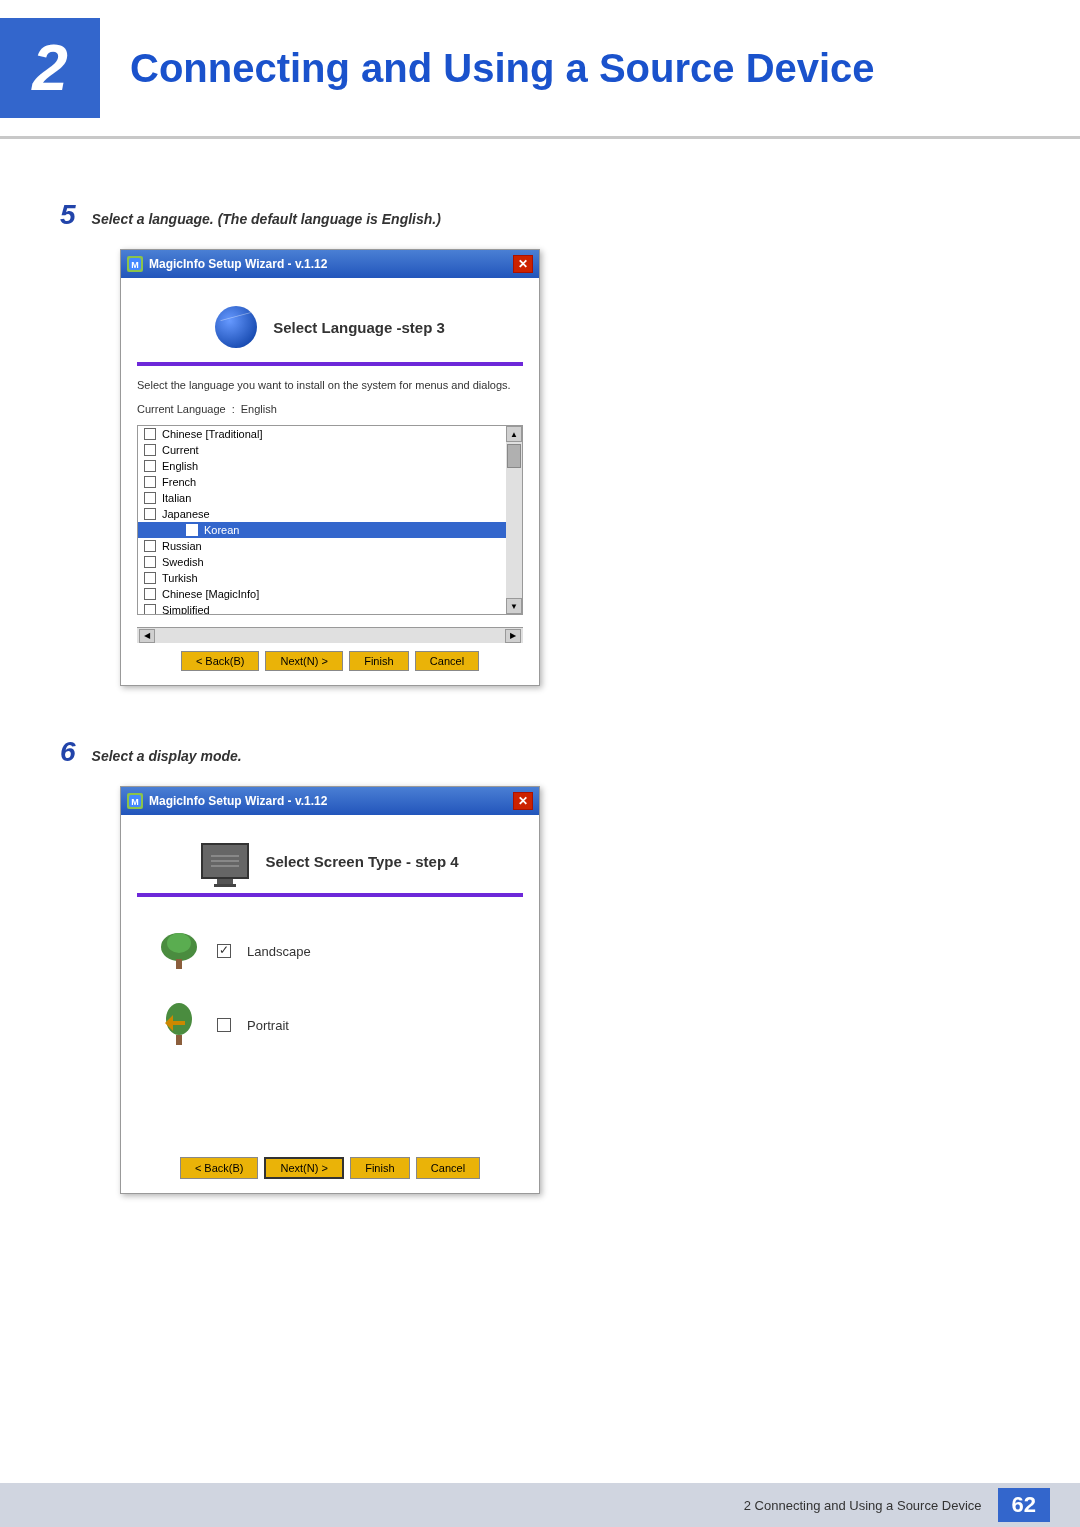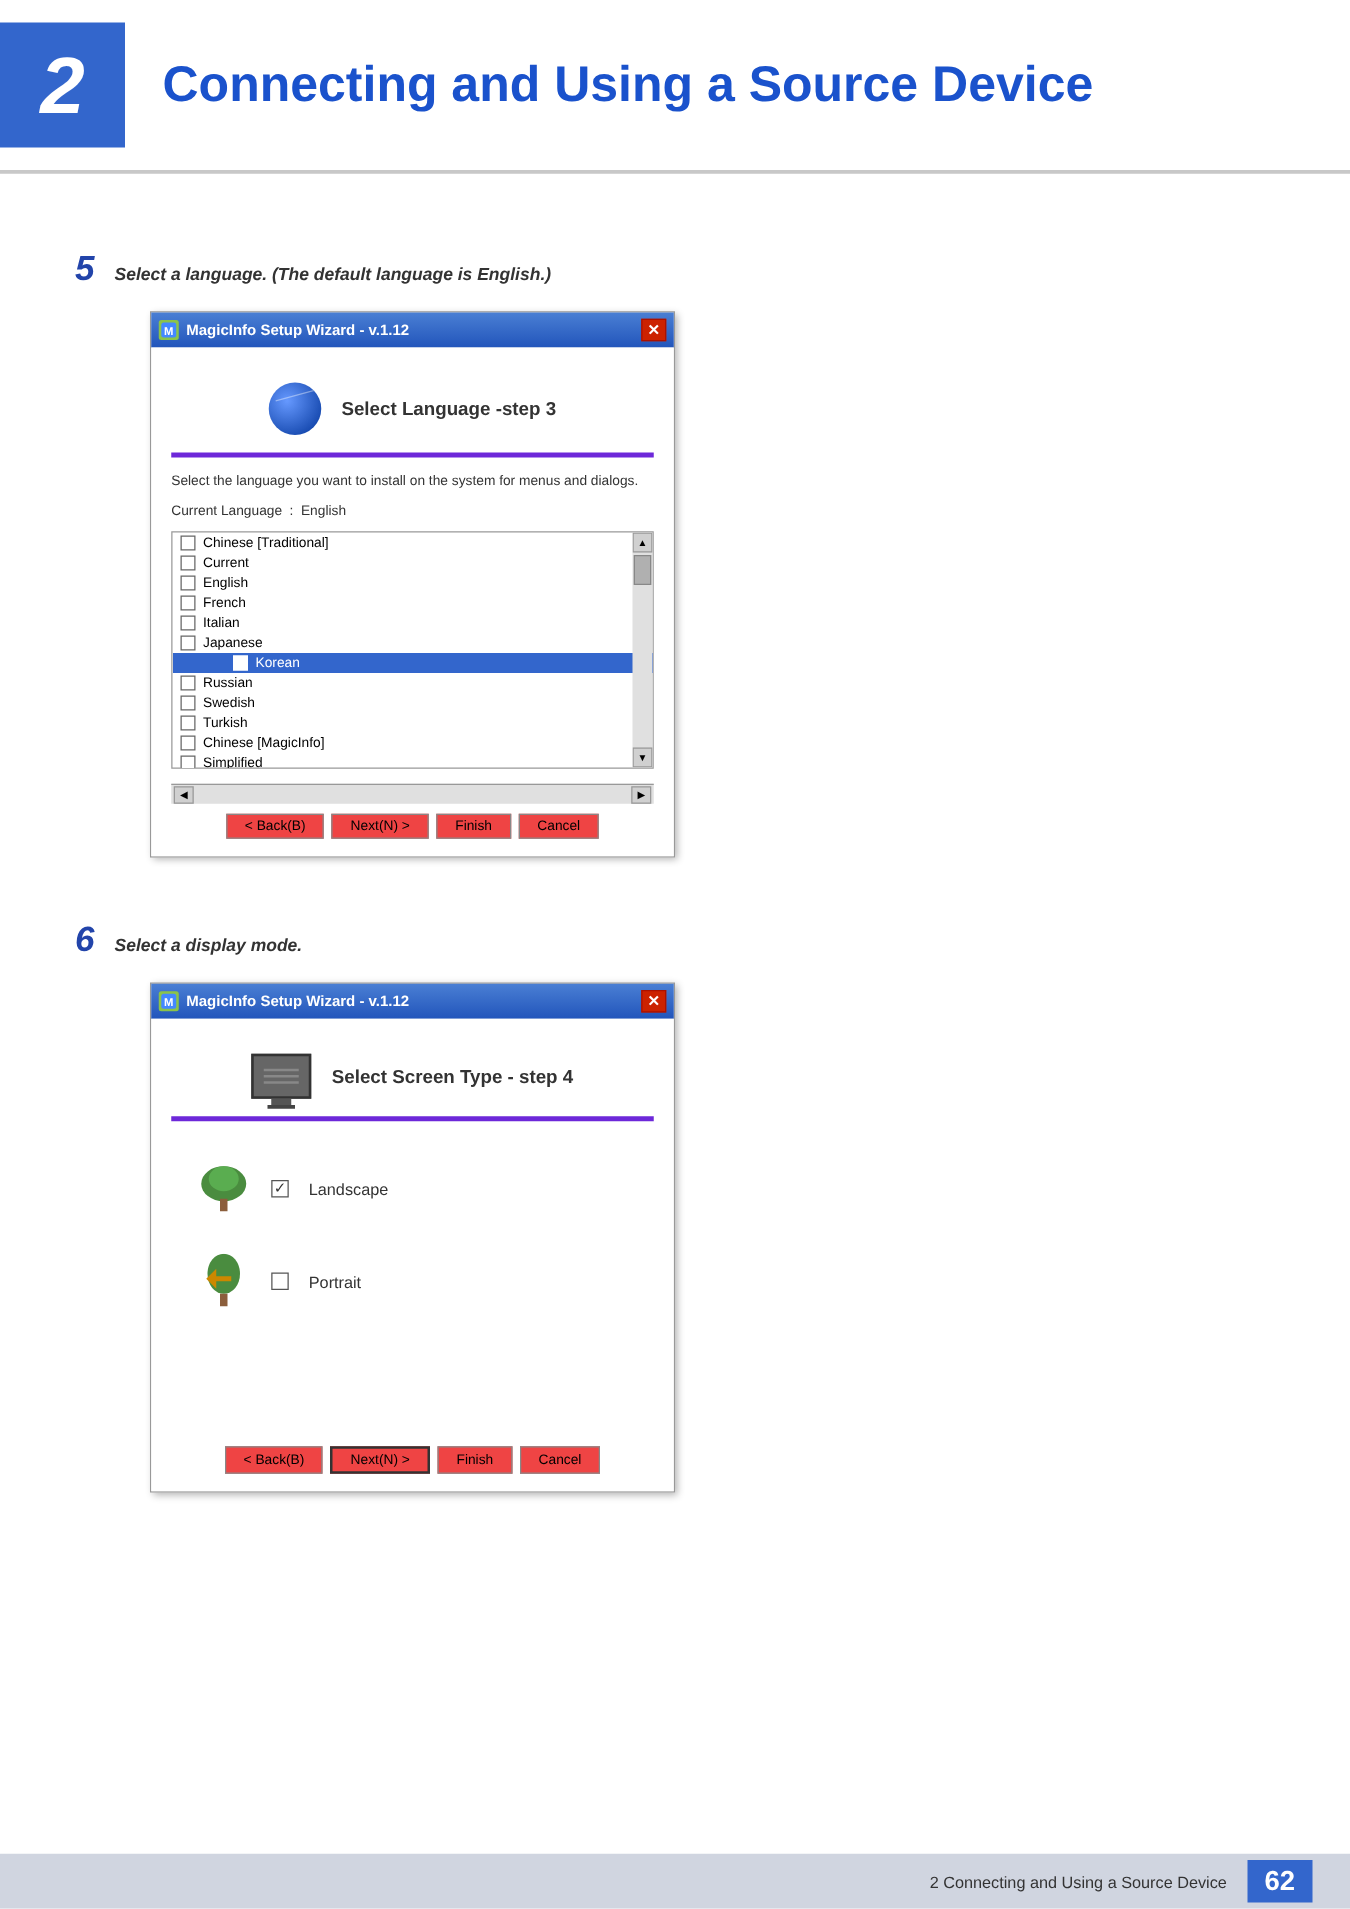--- a/index.html
+++ b/index.html
@@ -312,21 +312,21 @@
     .dialog-button-row {
       display: flex;
       justify-content: center;
       gap: 6px;
       padding: 8px 0 4px;
     }
 
     .dialog-btn {
       padding: 3px 14px;
       font-size: 11px;
-      background: #ef4444;
+      background: #eab308;
       border: 1px solid #888;
       cursor: pointer;
       min-width: 60px;
     }
 
     .dialog-btn.active-btn {
       border: 2px solid #333;
     }
 
     .landscape-portrait-area {

